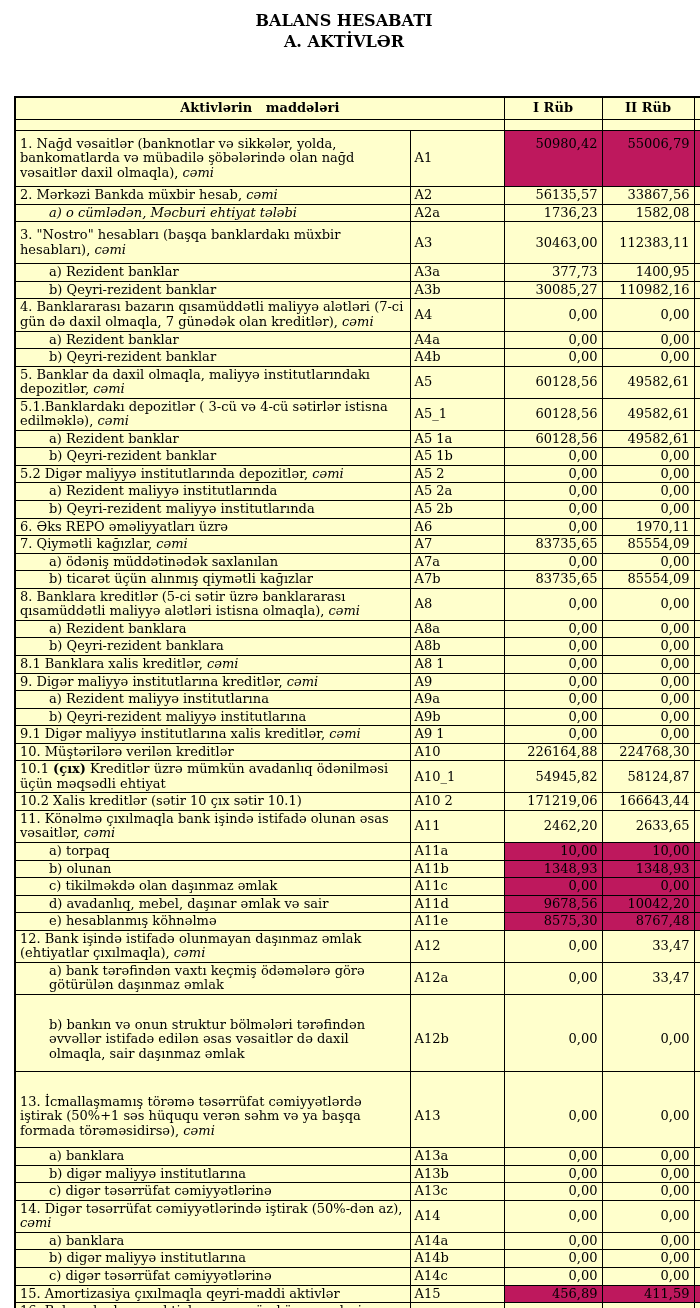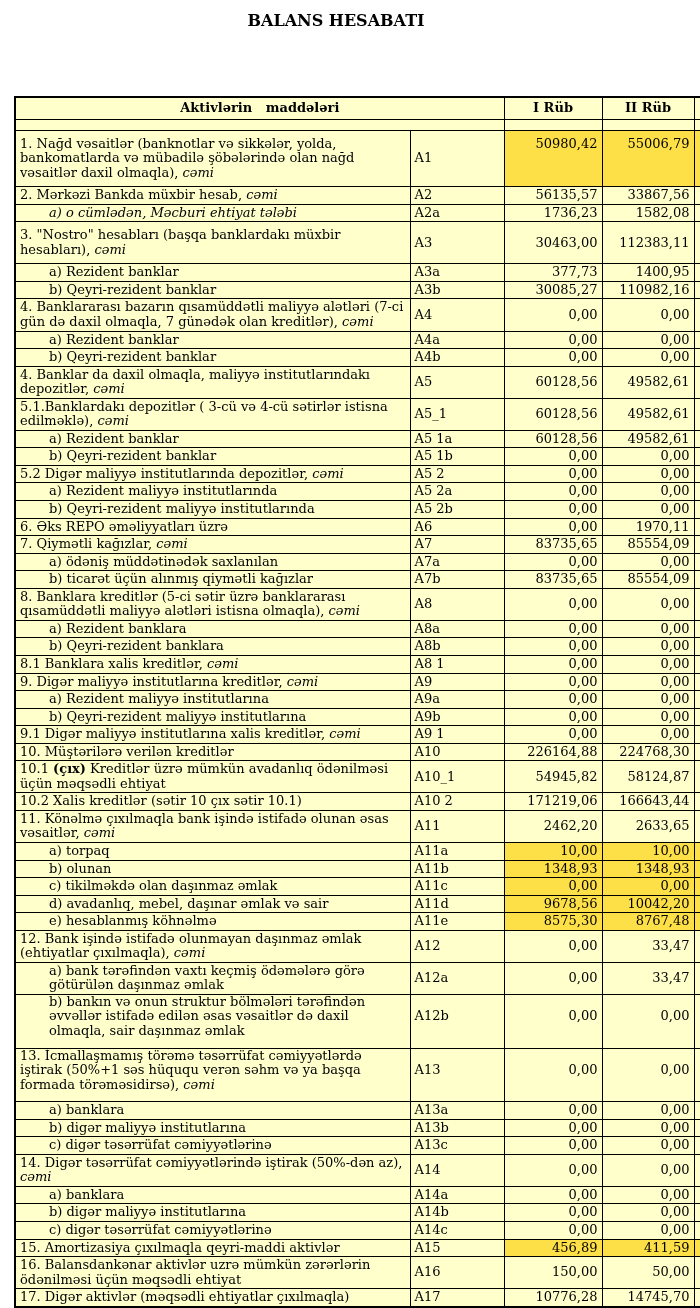--- a/index.html
+++ b/index.html
@@ -5,21 +5,21 @@
   html,body{margin:0;padding:0;}
   body{
     position:relative;
     width:700px;height:1308px;
     overflow:hidden;
     background:#ffffff;
     color:#000;
     font-family:"DejaVu Serif","Liberation Serif",serif;
   }
   .title-block{
-    position:absolute;top:10px;left:4px;width:664px;
+    position:absolute;top:10px;left:12px;width:664px;
     text-align:center;font-weight:bold;font-size:16px;line-height:21px;
   }
   table.balance{
     position:absolute;top:96px;left:14px;
     width:700px;table-layout:fixed;
     border-collapse:collapse;
     border:2px solid #000;
   }
   td{
     border:1px solid #000;
@@ -29,33 +29,34 @@
     vertical-align:middle;
     overflow:hidden;
   }
   tr.header-row td{font-weight:bold;text-align:center;padding:3px 16px;}
   td.items-head{white-space:pre-wrap;}
   tr.spacer-row td{height:10px;padding:0;}
   td.label{text-align:left;}
   td.label.sub{padding-left:33px;}
   td.code{}
   td.num{text-align:right;}
-  td.white{background:#fde047;}
+  td.white{background:#be185d;}
   td.sliver{padding:0;}
   tr.pad > td.label, tr.pad > td{padding-top:6px;padding-bottom:6px;}
-  tr.tall > td{padding-top:0;padding-bottom:9px;margin-left:36px;}
+  tr.tall > td{padding-top:23px;padding-bottom:9px;margin-left:36px;}
   tr.vtop > td.num{vertical-align:top;}
   td .it{font-style:italic;}
   td .bd{font-weight:bold;}
 </style>
 </head>
 <body>
 
 <div class="title-block">
   <div>BALANS HESABATI</div>
+  <div>A. AKTİVLƏR</div>
 </div>
 
 <table class="balance">
   <colgroup>
     <col style="width:395px">
       <col style="width:94px">
       <col style="width:98px">
       <col style="width:92px">
       <col style="width:21px">
   </colgroup>
@@ -129,21 +130,21 @@
         <td class="sliver"></td>
       </tr>
       <tr class="">
         <td class="label sub"><span>b) Qeyri-rezident banklar</span></td>
         <td class="code">A4b</td>
         <td class="num">0,00</td>
         <td class="num">0,00</td>
         <td class="sliver"></td>
       </tr>
       <tr class="">
-        <td class="label"><span>4. Banklar da daxil olmaqla, maliyyə institutlarındakı depozitlər, </span><span class="it">cəmi</span></td>
+        <td class="label"><span>5. Banklar da daxil olmaqla, maliyyə institutlarındakı depozitlər, </span><span class="it">cəmi</span></td>
         <td class="code">A5</td>
         <td class="num">60128,56</td>
         <td class="num">49582,61</td>
         <td class="sliver"></td>
       </tr>
       <tr class="">
         <td class="label"><span>5.1.Banklardakı depozitlər ( 3-cü və 4-cü sətirlər istisna edilməklə), </span><span class="it">cəmi</span></td>
         <td class="code">A5_1</td>
         <td class="num">60128,56</td>
         <td class="num">49582,61</td>

